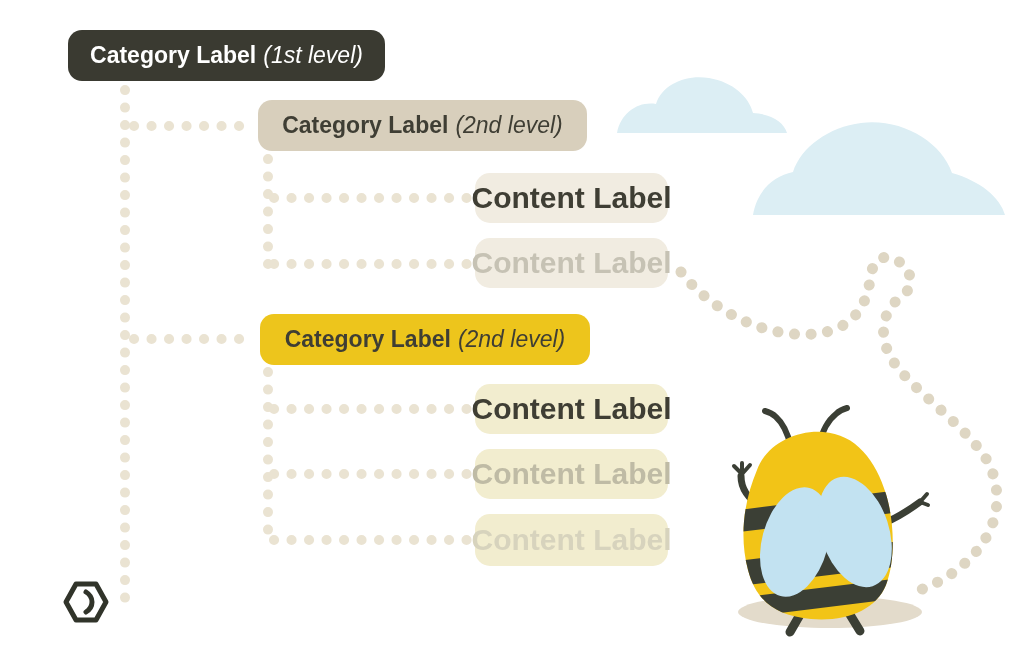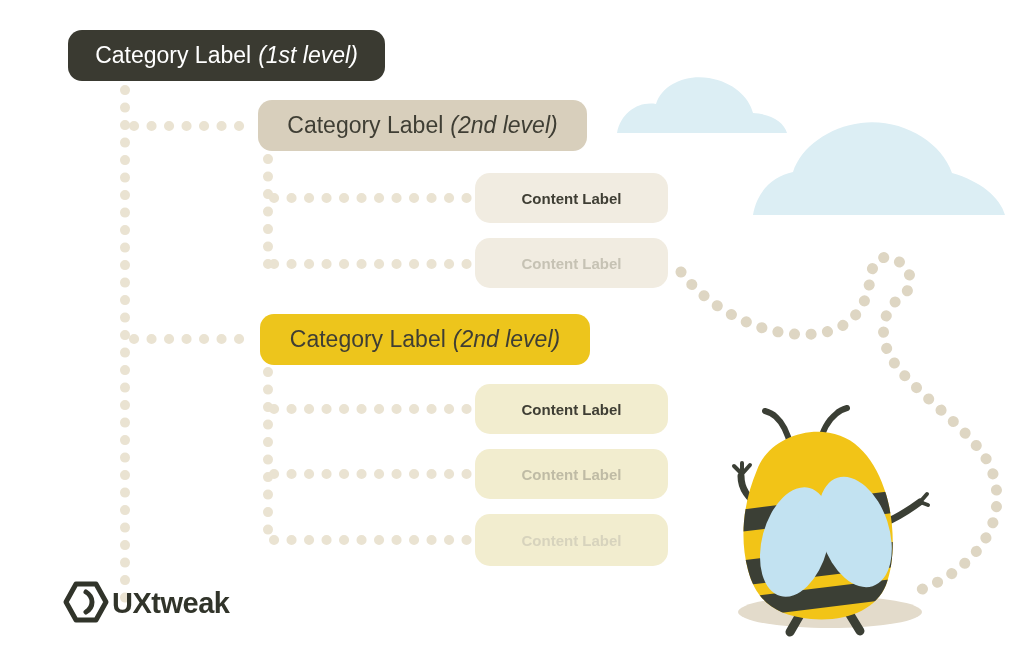--- a/index.html
+++ b/index.html
@@ -24,38 +24,38 @@
     position: absolute;
     display: flex;
     align-items: center;
     justify-content: center;
     gap: 7px;
     white-space: nowrap;
     border-radius: 14px;
     font-size: 23px;
     line-height: 1;
   }
-  .box .t { font-weight: 400; }
+  .box .t { font-weight: 700; }
   .box .s { font-weight: 400; font-style: italic; }
 
   .node-root {
     left: 68px; top: 30px; width: 317px; height: 51px;
     background: var(--dark); color: var(--text-white);
   }
   .node-cat2a {
     left: 258px; top: 100px; width: 329px; height: 51px;
     background: var(--beige); color: var(--text-dark);
   }
   .node-cat2b {
     left: 260px; top: 314px; width: 330px; height: 51px;
     background: var(--yellow); color: var(--text-dark);
   }
   .content {
     left: 475px; width: 193px; height: 50px;
-    font-size: 15px; font-weight: 700;
+    font-size: 30px; font-weight: 700;
     border-radius: 15px;
   }
   .node-c1 { top: 173px; background: var(--cream); color: var(--text-dark); }
   .node-c2 { top: 238px; background: var(--cream); color: var(--faded-1); }
   .node-c3 { top: 384px; background: var(--pale-yellow); color: var(--text-dark); }
   .node-c4 { top: 449px; background: var(--pale-yellow); color: var(--faded-2); }
   .node-c5 { top: 514px; background: var(--pale-yellow); color: var(--faded-3); height: 52px; }
 
   .brand-text {
     position: absolute;
@@ -168,15 +168,14 @@
   <div class="box content node-c3">
     <span>Content Label</span>
   </div>
   <div class="box content node-c4">
     <span>Content Label</span>
   </div>
   <div class="box content node-c5">
     <span>Content Label</span>
   </div>
 
-  <div class="brand-text">UXtweak</div>
 
 </div>
 
 </body></html>

